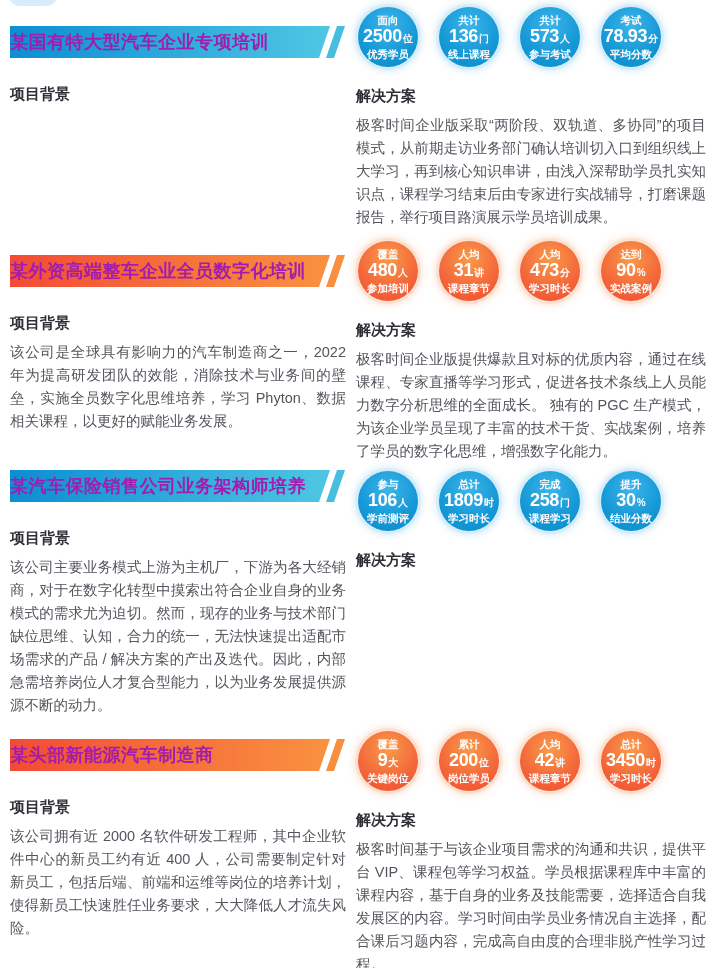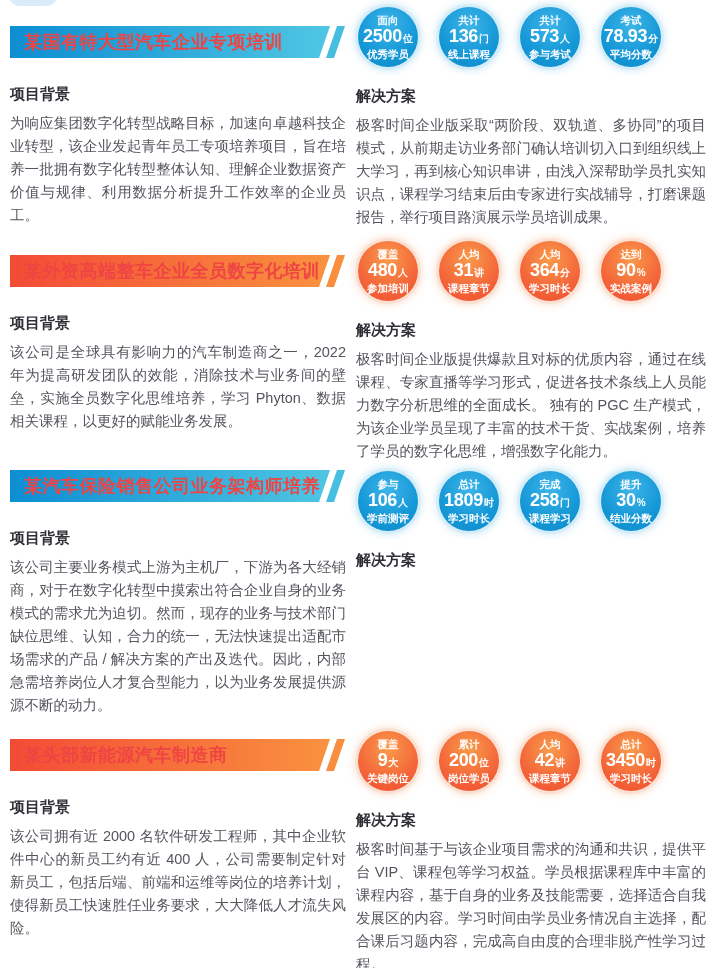--- a/index.html
+++ b/index.html
@@ -20,22 +20,22 @@
   .s3 .banner { }
   .s4 .banner { margin-top:9px; }
   .banner-main { position:absolute; left:0; top:0; width:320px; height:32px;
                  clip-path:polygon(0 0, 100% 0, calc(100% - 11px) 100%, 0 100%); }
   .blue .banner-main   { background:linear-gradient(90deg,#0d8ed3 0%,#4fc6e3 100%); }
   .orange .banner-main { background:linear-gradient(90deg,#f34b36 0%,#f9923f 100%); }
   .banner-stripe { position:absolute; left:315px; top:0; width:22px; height:32px;
                    clip-path:polygon(12px 0, 20px 0, 9px 100%, 1px 100%); }
   .blue .banner-stripe   { background:#45bedf; }
   .orange .banner-stripe { background:#f98f3e; }
-  .banner-title { position:relative; z-index:1; padding-left:14px; line-height:32px;
-                  font-size:18px; font-weight:700; color:#ef4444; letter-spacing:.5px; white-space:nowrap; }
+  .banner-title { position:relative; z-index:1; padding-left:0; line-height:32px;
+                  font-size:18px; font-weight:700; color:#a21caf; letter-spacing:.5px; white-space:nowrap; }
 
   .h { margin-top:27px; font-size:15px; font-weight:700; color:#2e2f36; }
   .col-right .h { margin-top:20px; }
   .p { margin:8px 0 0 0; font-size:14.5px; color:#54555d; line-height:23px; text-align:justify; }
 
   
   .badges { display:flex; gap:21px; padding-left:2px; }
   .s1 .badges { margin-top:7px; }
   .s2 .badges, .s3 .badges, .s4 .badges { margin-top:1px; }
   .badge { width:60px; height:60px; border-radius:50%; flex:0 0 auto;
@@ -57,21 +57,20 @@
   <div class="top-deco"></div>
 
   <section class="case s1">
     <div class="col-left">
       <div class="banner blue">
         <div class="banner-main"></div>
         <div class="banner-stripe"></div>
         <div class="banner-title">某国有特大型汽车企业专项培训</div>
       </div>
       <div class="h">项目背景</div>
-      <p class="p">为响应集团数字化转型战略目标，加速向卓越科技企业转型，该企业发起青年员工专项培养项目，旨在培养一批拥有数字化转型整体认知、理解企业数据资产价值与规律、利用数据分析提升工作效率的企业员工。</p>
     </div>
     <div class="col-right">
       <div class="badges">
         <div class="badge blue">
           <span class="b-top">面向</span>
           <span class="b-mid">
               <b class="b-num">2500</b>
               <span class="b-unit">位</span>
             </span>
           <span class="b-bot">优秀学员</span>
@@ -130,21 +129,21 @@
           <span class="b-top">人均</span>
           <span class="b-mid">
               <b class="b-num">31</b>
               <span class="b-unit">讲</span>
             </span>
           <span class="b-bot">课程章节</span>
         </div>
         <div class="badge orange">
           <span class="b-top">人均</span>
           <span class="b-mid">
-              <b class="b-num">364</b>
+              <b class="b-num">473</b>
               <span class="b-unit">分</span>
             </span>
           <span class="b-bot">学习时长</span>
         </div>
         <div class="badge orange">
           <span class="b-top">达到</span>
           <span class="b-mid">
               <b class="b-num">90</b>
               <span class="b-unit">%</span>
             </span>

